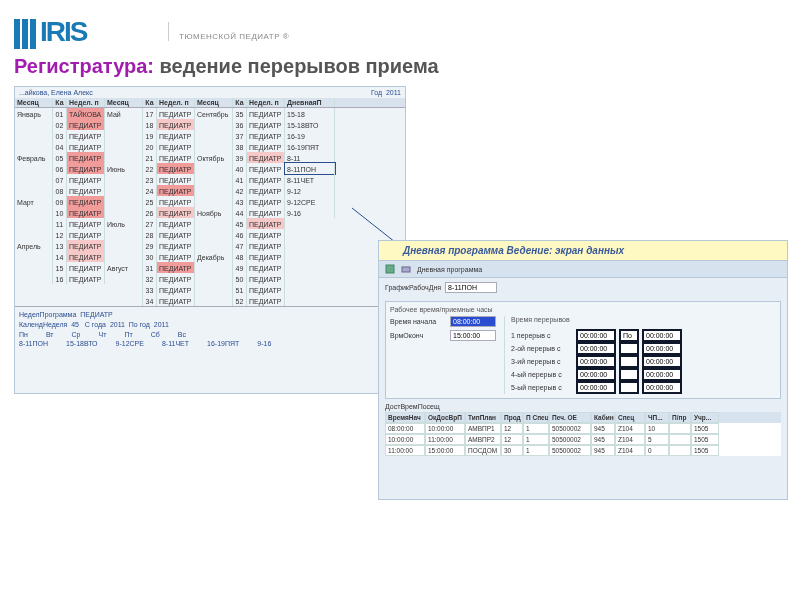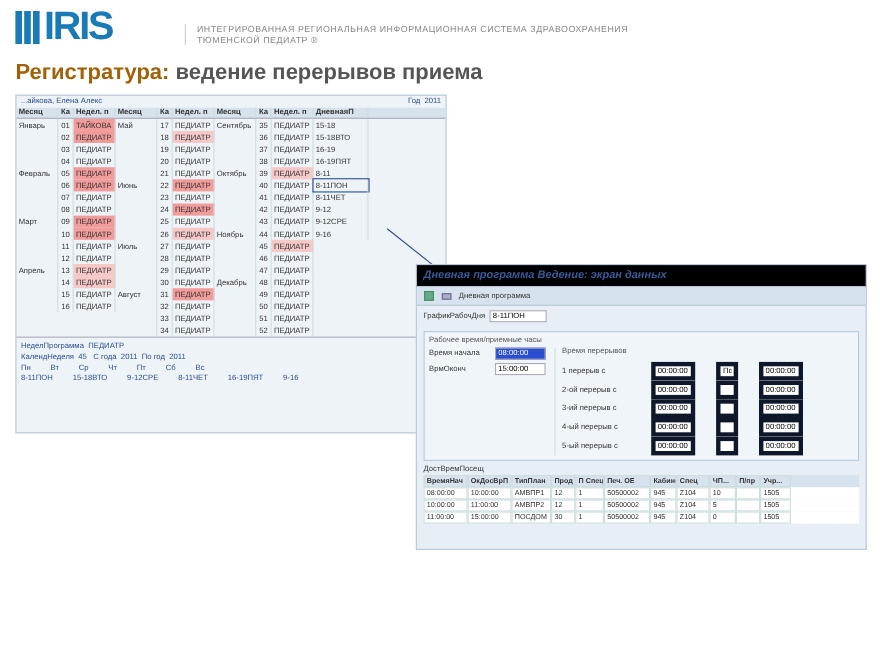--- a/index.html
+++ b/index.html
@@ -1,72 +1,72 @@
 <!DOCTYPE html>
 <html><head>
 <meta charset="utf-8">
 <style>
   * { box-sizing: border-box; }
   body { margin:0; font-family: Arial, Helvetica, sans-serif; font-size:8px; color:#333; background:#fff; width:800px; height:600px; overflow:hidden; position:relative; }
-  .logo { position:absolute; top:2px; left:14px; font-family: Arial Black, Arial; font-weight:900; font-size:36px; color:#1a7ab5; letter-spacing:-2px; }
+  .logo { position:absolute; top:16px; left:14px; font-family: Arial Black, Arial; font-weight:900; font-size:28px; color:#1a7ab5; letter-spacing:-2px; }
   .logo .bars { display:inline-block; margin-right:2px; }
   .logo .bars span { display:inline-block; width:6px; height:30px; margin-right:2px; background:#1a7ab5; vertical-align:middle; }
   .tagline { position:absolute; top:22px; left:168px; font-size:8px; color:#888; letter-spacing:0.5px; border-left:1px solid #ccc; padding-left:10px; line-height:1.2; max-width:580px; }
   .page-title { position:absolute; top:55px; left:14px; font-size:20px; color:#555; font-weight:bold; }
-  .page-title .accent { color:#a16207; }
+  .page-title .accent { color:#a21caf; }
   .panel { position:absolute; background:#eef3f8; border:1px solid #b5c7d8; font-size:7px; }
   .panel-left { top:86px; left:14px; width:392px; height:308px; }
   .ph { display:flex; justify-content:space-between; padding:2px 4px; color:#2a4d8f; }
   .hdr-row { display:flex; background:#d8e2ed; border-bottom:1px solid #aab; font-weight:bold; }
   .hdr-row div, .sched-body .cell { border-right:1px solid #cdd; padding:1px 2px; overflow:hidden; white-space:nowrap; text-overflow:ellipsis; }
   .col-m { width:38px; } .col-k { width:14px; text-align:center; } .col-n { width:38px; } .col-d { width:50px; }
   .sched-body { display:flex; }
   .colset { display:flex; flex-direction:column; }
   .row { display:flex; height:11px; line-height:11px; }
   .cell { height:11px; }
   .hot   { background:#f29b9b; }
   .hot2  { background:#f6c8c8; }
   .summary { padding:3px 4px; border-top:1px solid #aab; color:#2a4d8f; line-height:1.4; }
   .summary .blue { color:#2a4d8f; }
   .summary .day-row { display:flex; gap:18px; }
 
   .panel-right { top:240px; left:378px; width:410px; height:260px; background:#e8eef6; }
-  .pr-title { font-size:10px; font-style:italic; font-weight:bold; color:#3a5a9a; padding:4px 6px; background:#000000; border-bottom:1px solid #b5c7d8; }
+  .pr-title { font-size:10px; font-style:italic; font-weight:bold; color:#3a5a9a; padding:4px 24px; background:#fef9c3; border-bottom:1px solid #b5c7d8; }
   .toolbar { display:flex; align-items:center; gap:6px; padding:3px 6px; background:#d7e2ef; border-bottom:1px solid #b5c7d8; }
   .toolbar .ico { width:10px; height:10px; display:inline-block; }
   .field-row { display:flex; align-items:center; gap:4px; padding:4px 6px; }
   .field-row input { font-size:7px; padding:1px 2px; border:1px solid #aab; background:#fff; width:52px; }
   .group { margin:4px 6px; border:1px solid #b5c7d8; padding:4px; background:#f0f5fa; }
   .group legend, .group .gtitle { font-size:7px; color:#555; margin-bottom:3px; }
   .group-flex { display:flex; gap:8px; }
   .subcol { display:flex; flex-direction:column; gap:3px; }
   .kv { display:flex; align-items:center; gap:4px; }
   .kv label { width:56px; }
   .kv input { width:46px; font-size:7px; padding:1px 2px; border:1px solid #aab; background:#fff; }
   .kv input.sel { background:#2a4dd0; color:#fff; }
   .break-row { display:flex; align-items:center; gap:3px; }
   .break-row label { width:62px; }
-  .break-row input { width:40px; font-size:7px; padding:1px 2px; border:4px solid #0f172a;margin-left:16px; }
+  .break-row input { width:40px; font-size:7px; padding:1px 2px; border:2px solid #0f172a; }
   .break-row input.short { width:20px; }
 
   .visits { margin:4px 6px; }
   .visits .hdr { display:flex; background:#d7e2ef; font-weight:bold; }
   .visits .hdr div, .visits .vrow div { border:1px solid #cdd; padding:1px 2px; font-size:6.5px; overflow:hidden; white-space:nowrap; }
   .visits .vrow { display:flex; background:#fff; }
   .vc0{width:40px}.vc1{width:40px}.vc2{width:36px}.vc3{width:22px}.vc4{width:26px}.vc5{width:42px}.vc6{width:24px}.vc7{width:30px}.vc8{width:24px}.vc9{width:22px}.vc10{width:28px}
   svg.line { position:absolute; pointer-events:none; }
 </style>
 </head>
 <body>
 
 <div class="logo">
   <span class="bars"><span></span><span></span><span></span></span><span>IRIS</span>
 </div>
 <div class="tagline">
-  <span>ИНТЕГРИРОВАННАЯ РЕГИОНАЛЬНАЯ ИНФОРМАЦИОННАЯ СИСТЕМА ЗДРАВООХРАНЕНИЯ</span><br><span>ТЮМЕНСКОЙ ПЕДИАТР ®</span>
+  <br><span>ТЮМЕНСКОЙ ПЕДИАТР ®</span>
 </div>
 <div class="page-title">
   <span class="accent">Регистратура:</span><span> ведение перерывов приема</span>
 </div>
 
 <div class="panel panel-left">
   <div class="ph">
     <span>...айкова, Елена Алекс</span>
     <span><span>Год</span>&nbsp;&nbsp;<span>2011</span></span>
   </div>

